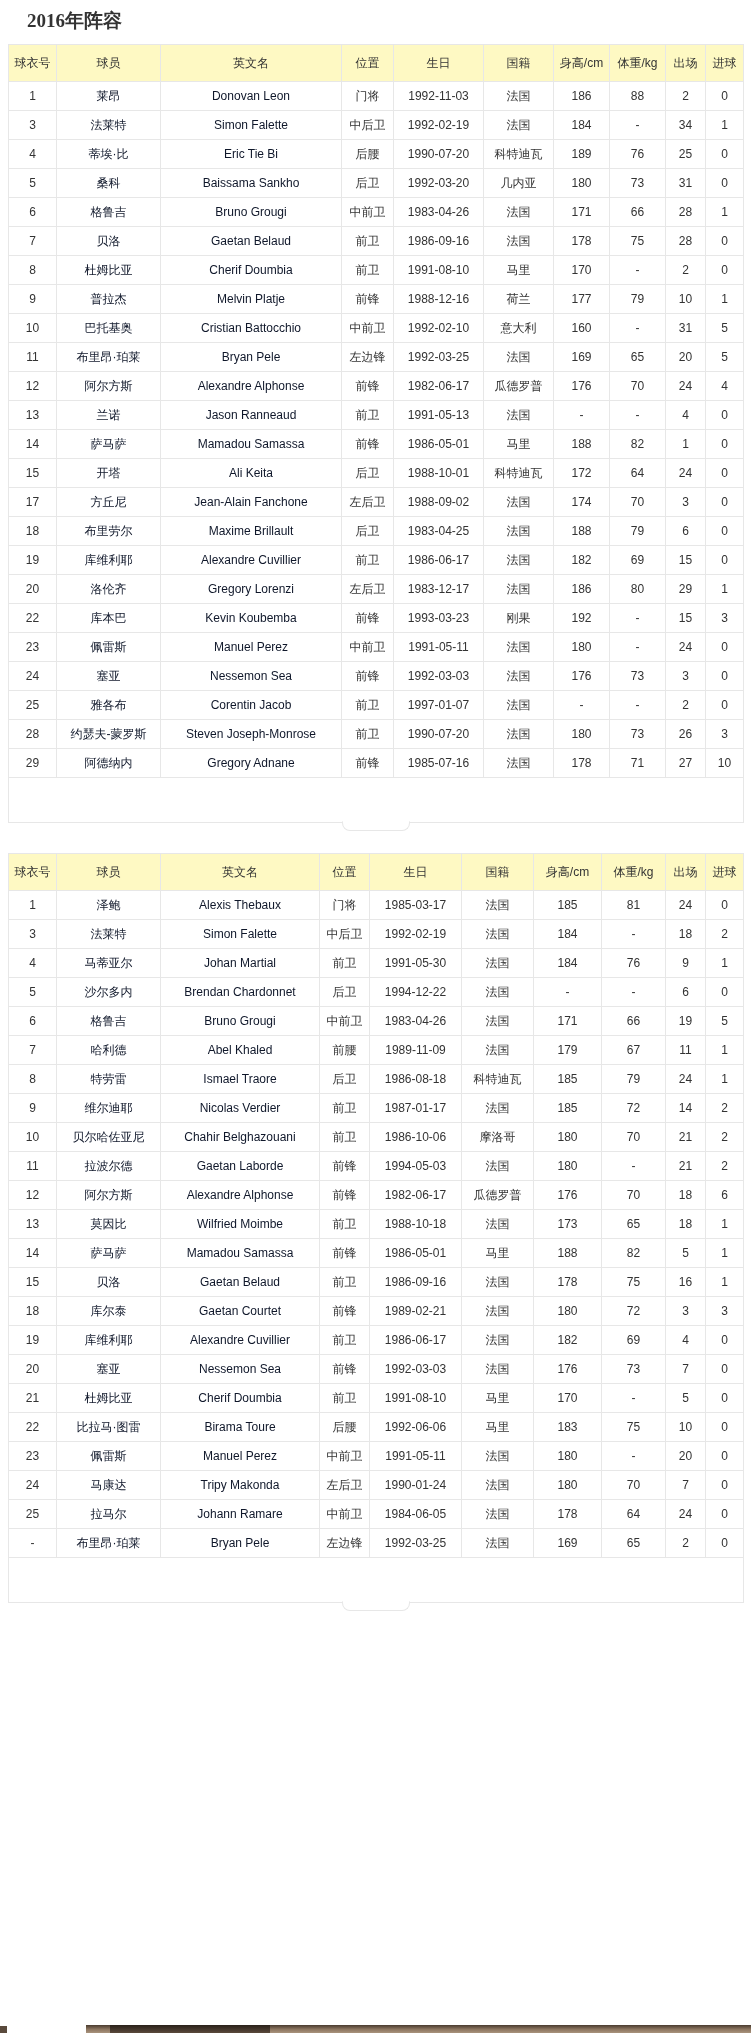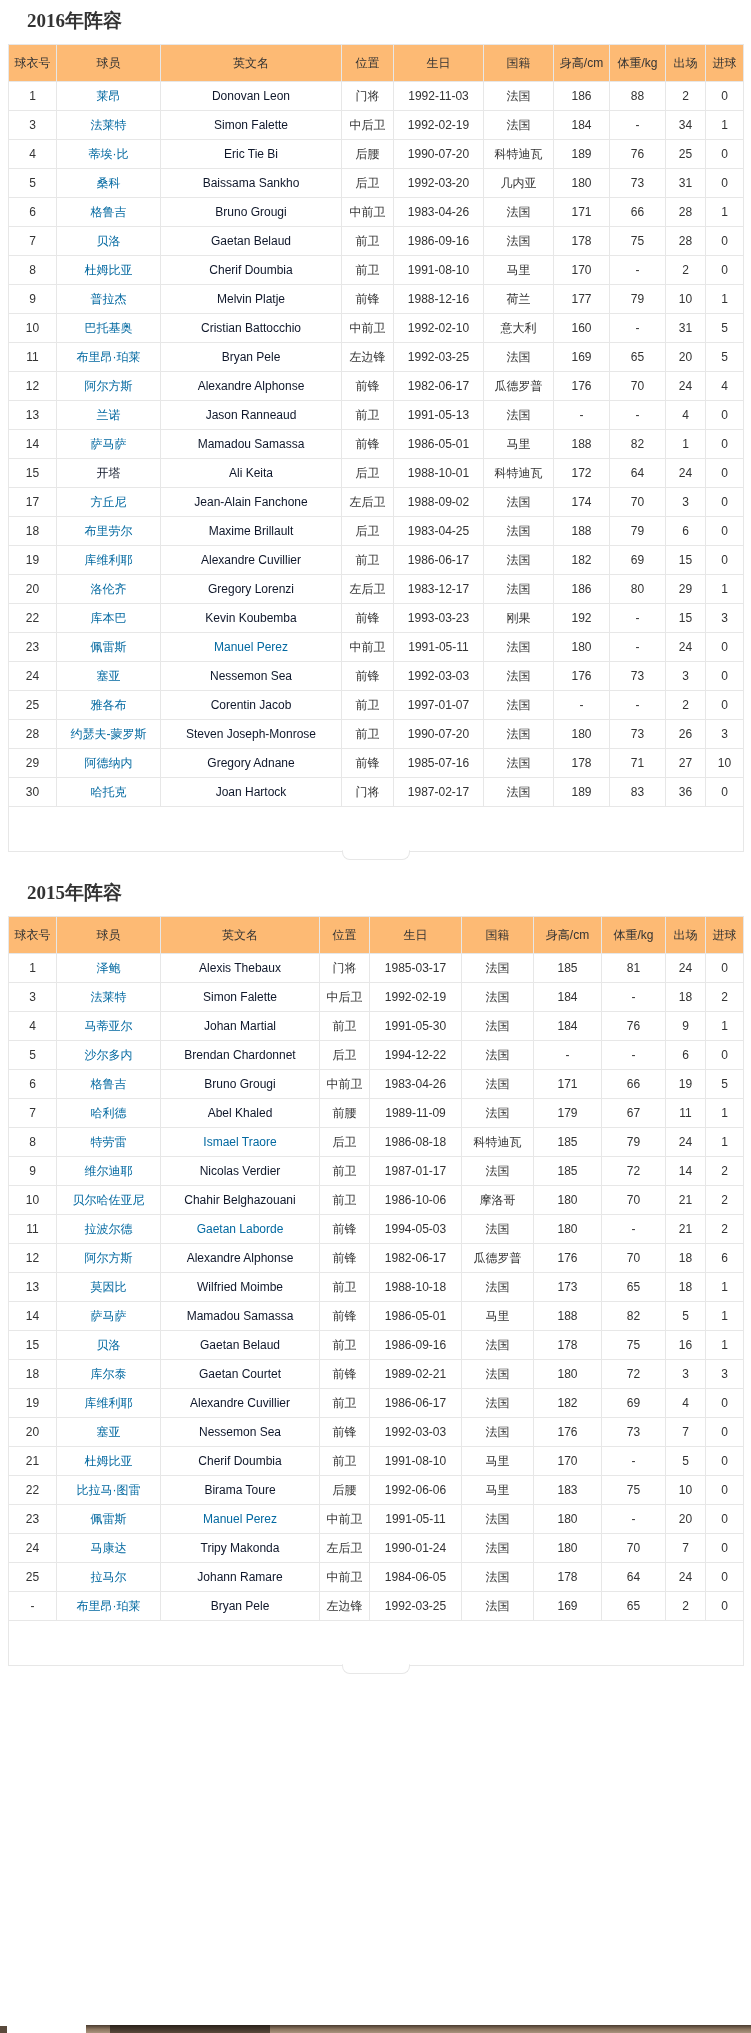--- a/index.html
+++ b/index.html
@@ -30,30 +30,30 @@
   table.roster th, table.roster td{
     border:1px solid #e7e7e7;
     text-align:center;
     vertical-align:middle;
     font-size:12px;
     line-height:16px;
     word-break:break-all;
     color:#333;
   }
   table.roster th{
-    background:#fdba74;
+    background:#fef9c3;
     font-weight:normal;
     padding:10px 4px;
   }
   table.roster td{
     background:#ffffff;
     padding:6px 4px;
   }
   td.footer-cell{height:32px;}
-  a.blue-link{color:#0369a1;text-decoration:none;cursor:pointer;margin-top:28px;}
+  a.blue-link{color:#0f172a;text-decoration:none;cursor:pointer;margin-top:28px;}
   .plain-name{color:#0f172a;}
   
   .t0 col.c0{width:48px}.t0 col.c1{width:104px}.t0 col.c2{width:181px}
   .t0 col.c3{width:52px}.t0 col.c4{width:90px}.t0 col.c5{width:70px}
   .t0 col.c6{width:56px}.t0 col.c7{width:56px}.t0 col.c8{width:40px}
   .t0 col.c9{width:38px}
   
   .t1 col.c0{width:48px}.t1 col.c1{width:104px}.t1 col.c2{width:159px}
   .t1 col.c3{width:50px}.t1 col.c4{width:92px}.t1 col.c5{width:72px}
   .t1 col.c6{width:68px}.t1 col.c7{width:64px}.t1 col.c8{width:40px}
@@ -411,42 +411,29 @@
               <td><span class="plain-name">Gregory Adnane</span></td>
               <td>前锋</td>
               <td>1985-07-16</td>
               <td>法国</td>
               <td>178</td>
               <td>71</td>
               <td>27</td>
               <td>10</td>
             </tr>
             <tr>
-              <td>30</td>
-              <td><a class="blue-link">哈托克</a></td>
-              <td><span class="plain-name">Joan Hartock</span></td>
-              <td>门将</td>
-              <td>1987-02-17</td>
-              <td>法国</td>
-              <td>189</td>
-              <td>83</td>
-              <td>36</td>
-              <td>0</td>
-            </tr>
-            <tr>
               <td colspan="10" class="footer-cell"></td>
             </tr>
           </tbody>
         </table>
       <div class="notch"></div>
     </div>
   </section>
 
   <section class="roster-section">
-    <h3 class="sec-title">2015年阵容</h3>
     <div class="table-wrap">
       <table class="roster t1">
         <colgroup>
           <col class="c0">
             <col class="c1">
             <col class="c2">
             <col class="c3">
             <col class="c4">
           <col class="c5">
             <col class="c6">

